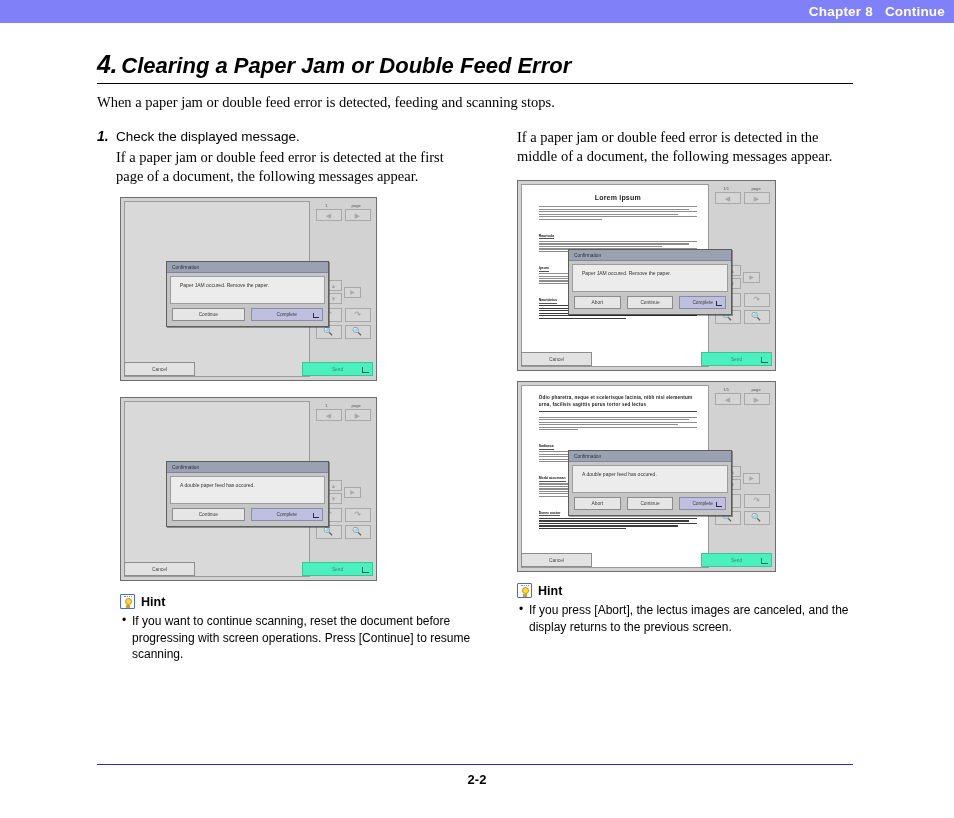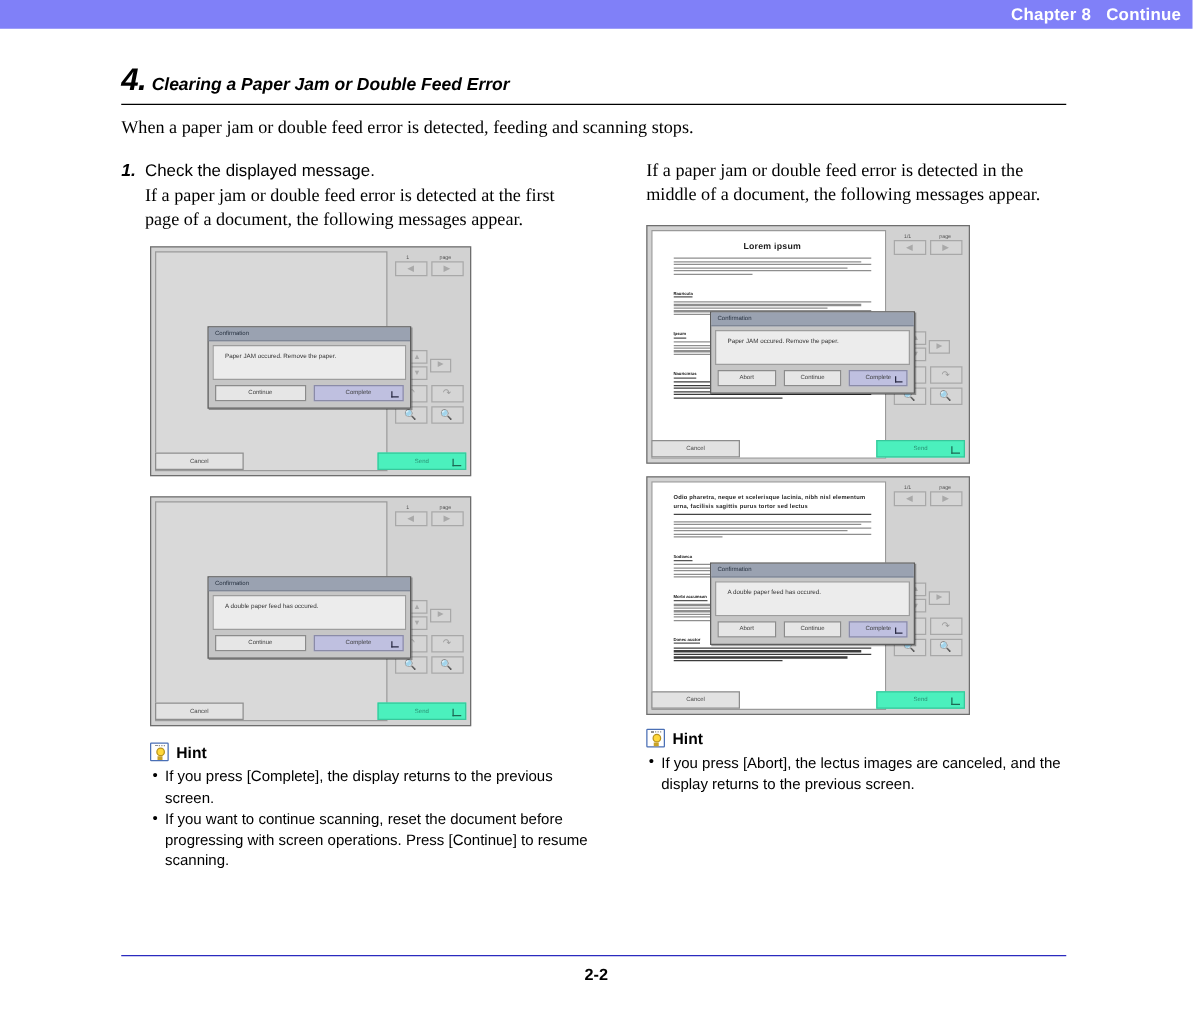--- a/index.html
+++ b/index.html
@@ -31,21 +31,21 @@
   .title-wrap {
     position: absolute; left: 97px; top: 50px; width: 756px;
   }
   .sec-title {
     font-family: "Liberation Sans", sans-serif;
     font-style: italic; font-weight: bold;
     color: #000; white-space: nowrap;
     padding-bottom: 4px;
   }
   .sec-num { font-size: 25px; letter-spacing: -.5px; }
-  .sec-name { font-size: 14px; }
+  .sec-name { font-size: 22px; }
   .title-rule { border-bottom: 1.6px solid #000; width: 756px; }
 
   .intro {
     position: absolute; left: 97px; top: 93px; width: 756px;
     font-size: 14.5px; line-height: 1.25;
   }
 
   
   .col-left  { position: absolute; left: 97px;  top: 128px; width: 380px; }
   .col-right { position: absolute; left: 517px; top: 128px; width: 340px; }
@@ -336,21 +336,20 @@
   <div class="hint-block" style="margin-top:13px; margin-left:23px; width:352px;">
     <div class="hint-head">
       <span class="hint-icon">
         <span class="rays"></span>
           <span class="bulb"></span>
           <span class="base"></span>
       </span>
       <span class="hint-label">Hint</span>
     </div>
     <ul class="hint-list">
-      <li>If you press [Complete], the display returns to the previous screen.</li>
       <li>If you want to continue scanning, reset the document before progressing with screen operations. Press [Continue] to resume scanning.</li>
     </ul>
   </div>
 </div>
 
 <div class="col-right">
 
   <div class="right-intro">If a paper jam or double feed error is detected in the middle of a document, the following messages appear.</div>
 
   <div class="shot shot-right" style="margin-top:14px;">

